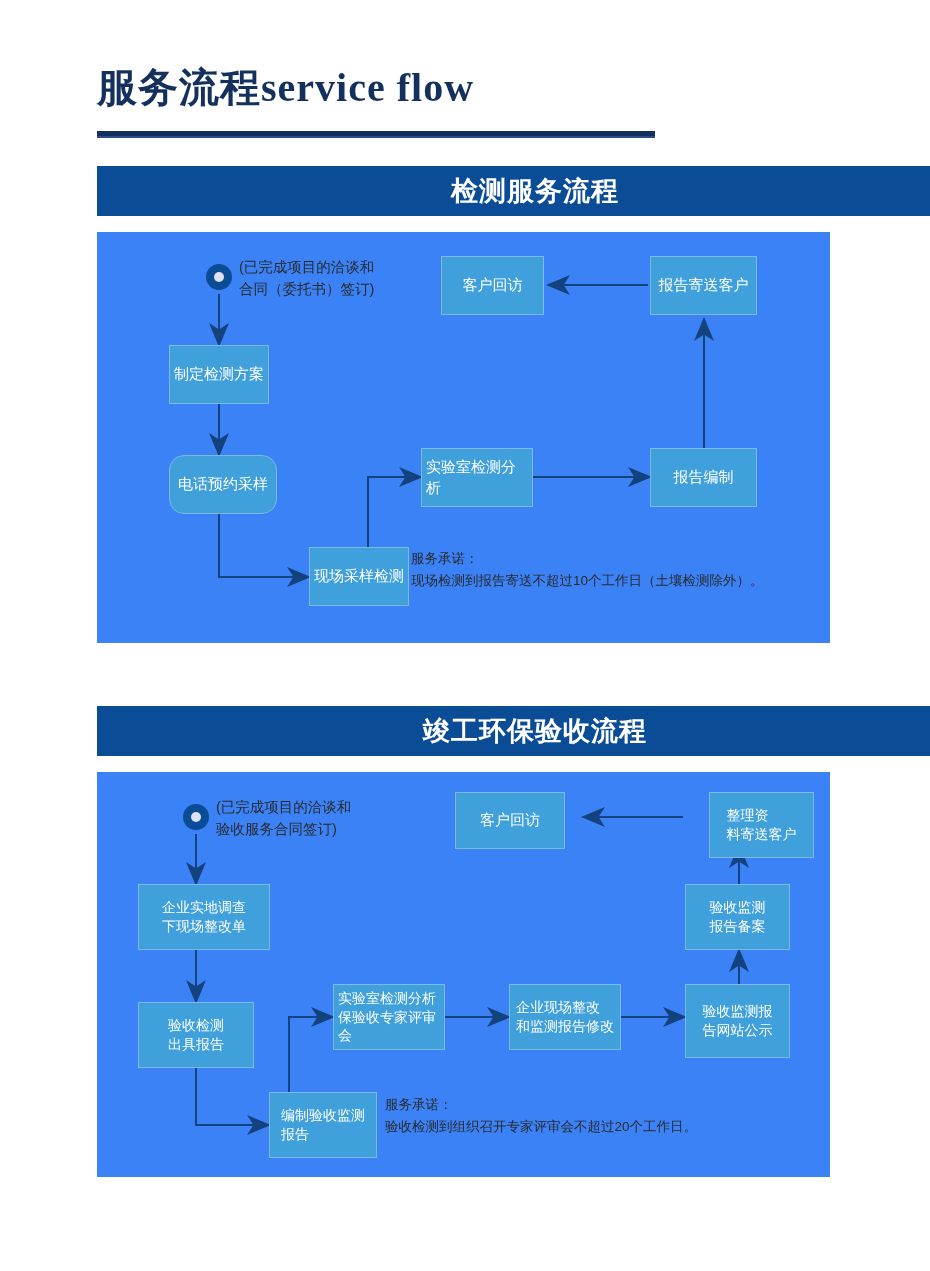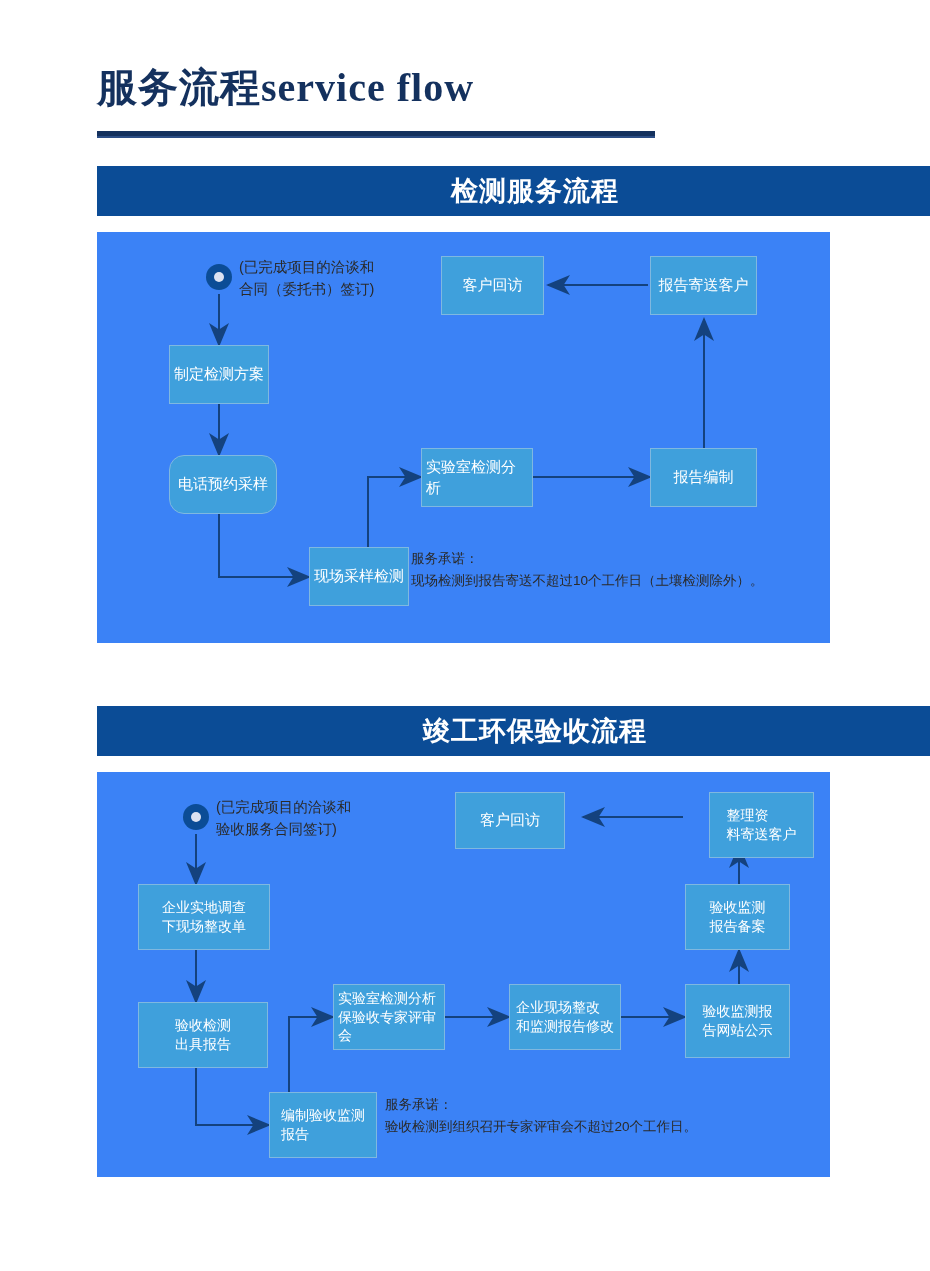--- a/index.html
+++ b/index.html
@@ -216,21 +216,21 @@
     <div class="start-node" style="left:86px; top:32px;"></div>
     <div class="start-label" style="left:119px; top:25px;">
       <div>(已完成项目的洽谈和</div>
       <div>验收服务合同签订)</div>
     </div>
 
     <div class="node small" style="left:41px;  top:112px; width:132px; height:66px;">
       <span style="white-space:pre-line;">企业实地调查
 下现场整改单</span>
     </div>
-    <div class="node small" style="left:41px;  top:230px; width:130px; height:66px;">
+    <div class="node small" style="left:41px;  top:230px; width:116px; height:66px;">
       <span style="white-space:pre-line;">验收检测
 出具报告</span>
     </div>
     <div class="node small" style="left:172px; top:320px; width:108px; height:66px;">
       <span style="white-space:pre-line;">编制验收监测
 报告</span>
     </div>
     <div class="node small" style="left:236px; top:212px; width:112px; height:66px;">
       <span style="white-space:pre-line;">实验室检测分析
 保验收专家评审会</span>

